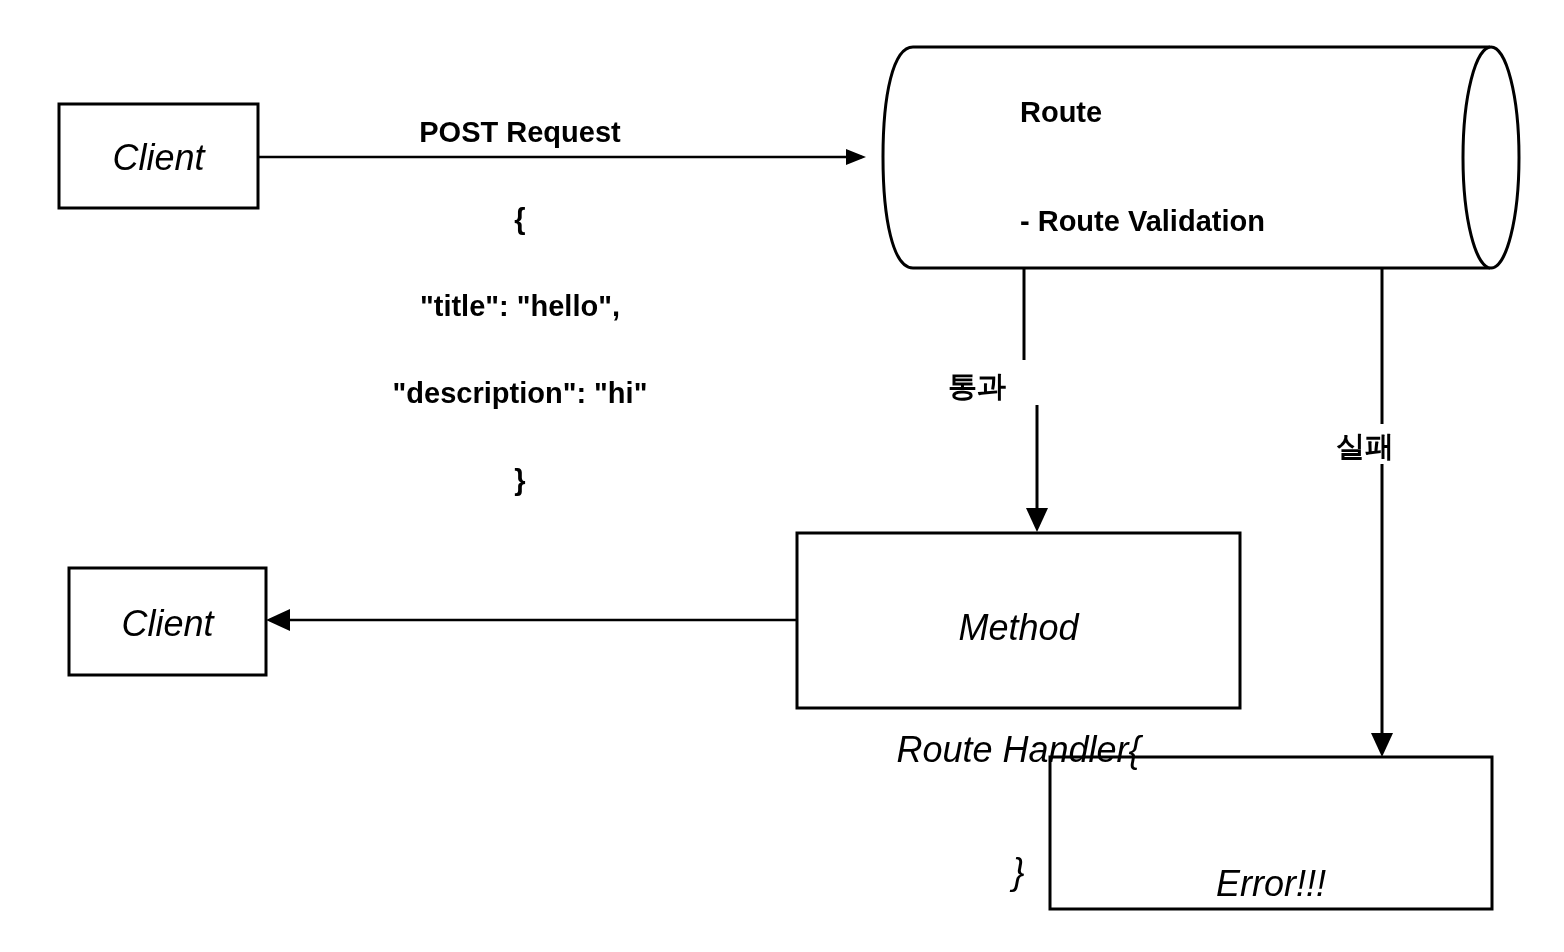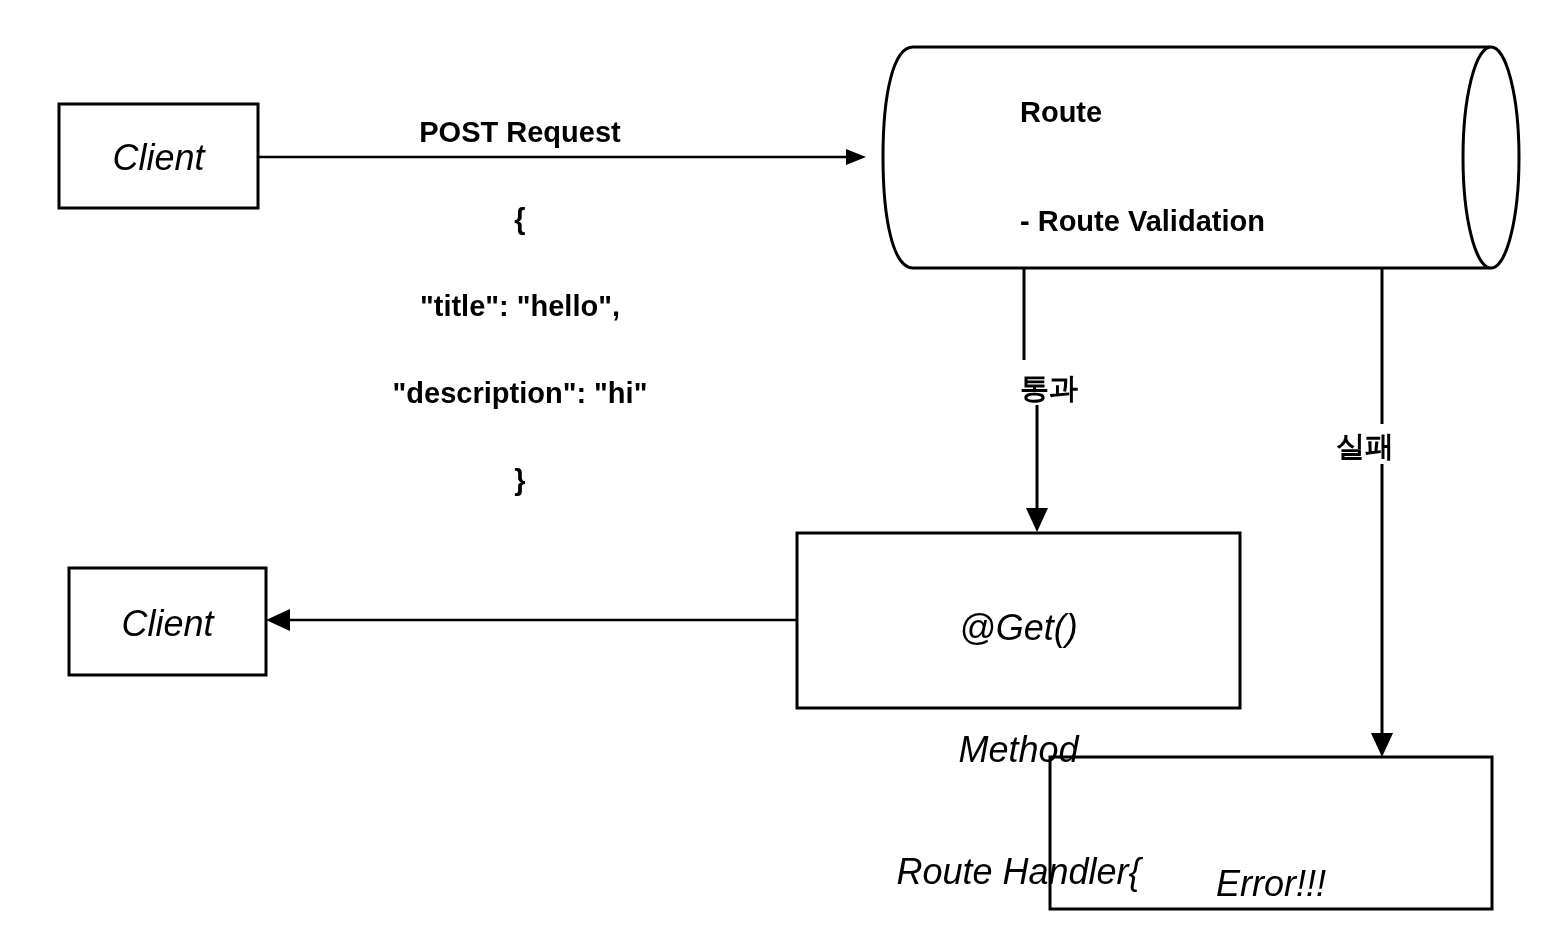--- a/index.html
+++ b/index.html
@@ -91,21 +91,21 @@
   }
   .multiline > span {
     display: block;
   }
   
   #client-top-label { left: 59px;  top: 140px; width: 199px; }
   #post-request-label { left: 330px; top: 60px;  width: 380px; text-align: center; }
   #pipe-text-block { left: 1020px; top: 66px; width: 420px; }
   #pipe-title-line { margin-bottom: 48px; }
   #pipe-item-0 { margin-bottom: 52px; }
-  #pass-label { left: 984px; top: 374px; width: 130px; }
+  #pass-label { left: 912px; top: 374px; width: 130px; font-family: Liberation Mono, monospace; }
   #fail-label { left: 1300px; top: 432px; width: 130px; }
   #route-handler-label { left: 797px; top: 538px; width: 443px; }
   #route-handler-label span { margin-bottom: 14px; }
   #route-handler-label span:last-child { margin-bottom: 0; }
   #response-label { left: 390px; top: 585px; width: 290px; }
   #client-bottom-label { left: 69px; top: 606px; width: 197px; }
   #error-label { left: 1050px; top: 866px; width: 442px; }
 </style>
 </head>
 <body>
@@ -153,21 +153,20 @@
   <div class="txt" id="pipe-text-block">
     <div class="pipe-title" id="pipe-title-line">Route</div>
     <div class="pipe-item" id="pipe-item-1">- Route Validation</div>
   </div>
 
   <div class="txt kr-label" id="pass-label">통과</div>
 
   <div class="txt kr-label" id="fail-label">실패</div>
 
   <div class="txt node-label multiline" id="route-handler-label">
-    <span>@Get()</span>
     <span>Method</span>
     <span>Route Handler{</span>
     <span>}</span>
   </div>
 
 
   <div class="txt node-label" id="client-bottom-label">Client</div>
 
   <div class="txt node-label" id="error-label">Error!!!</div>
 

